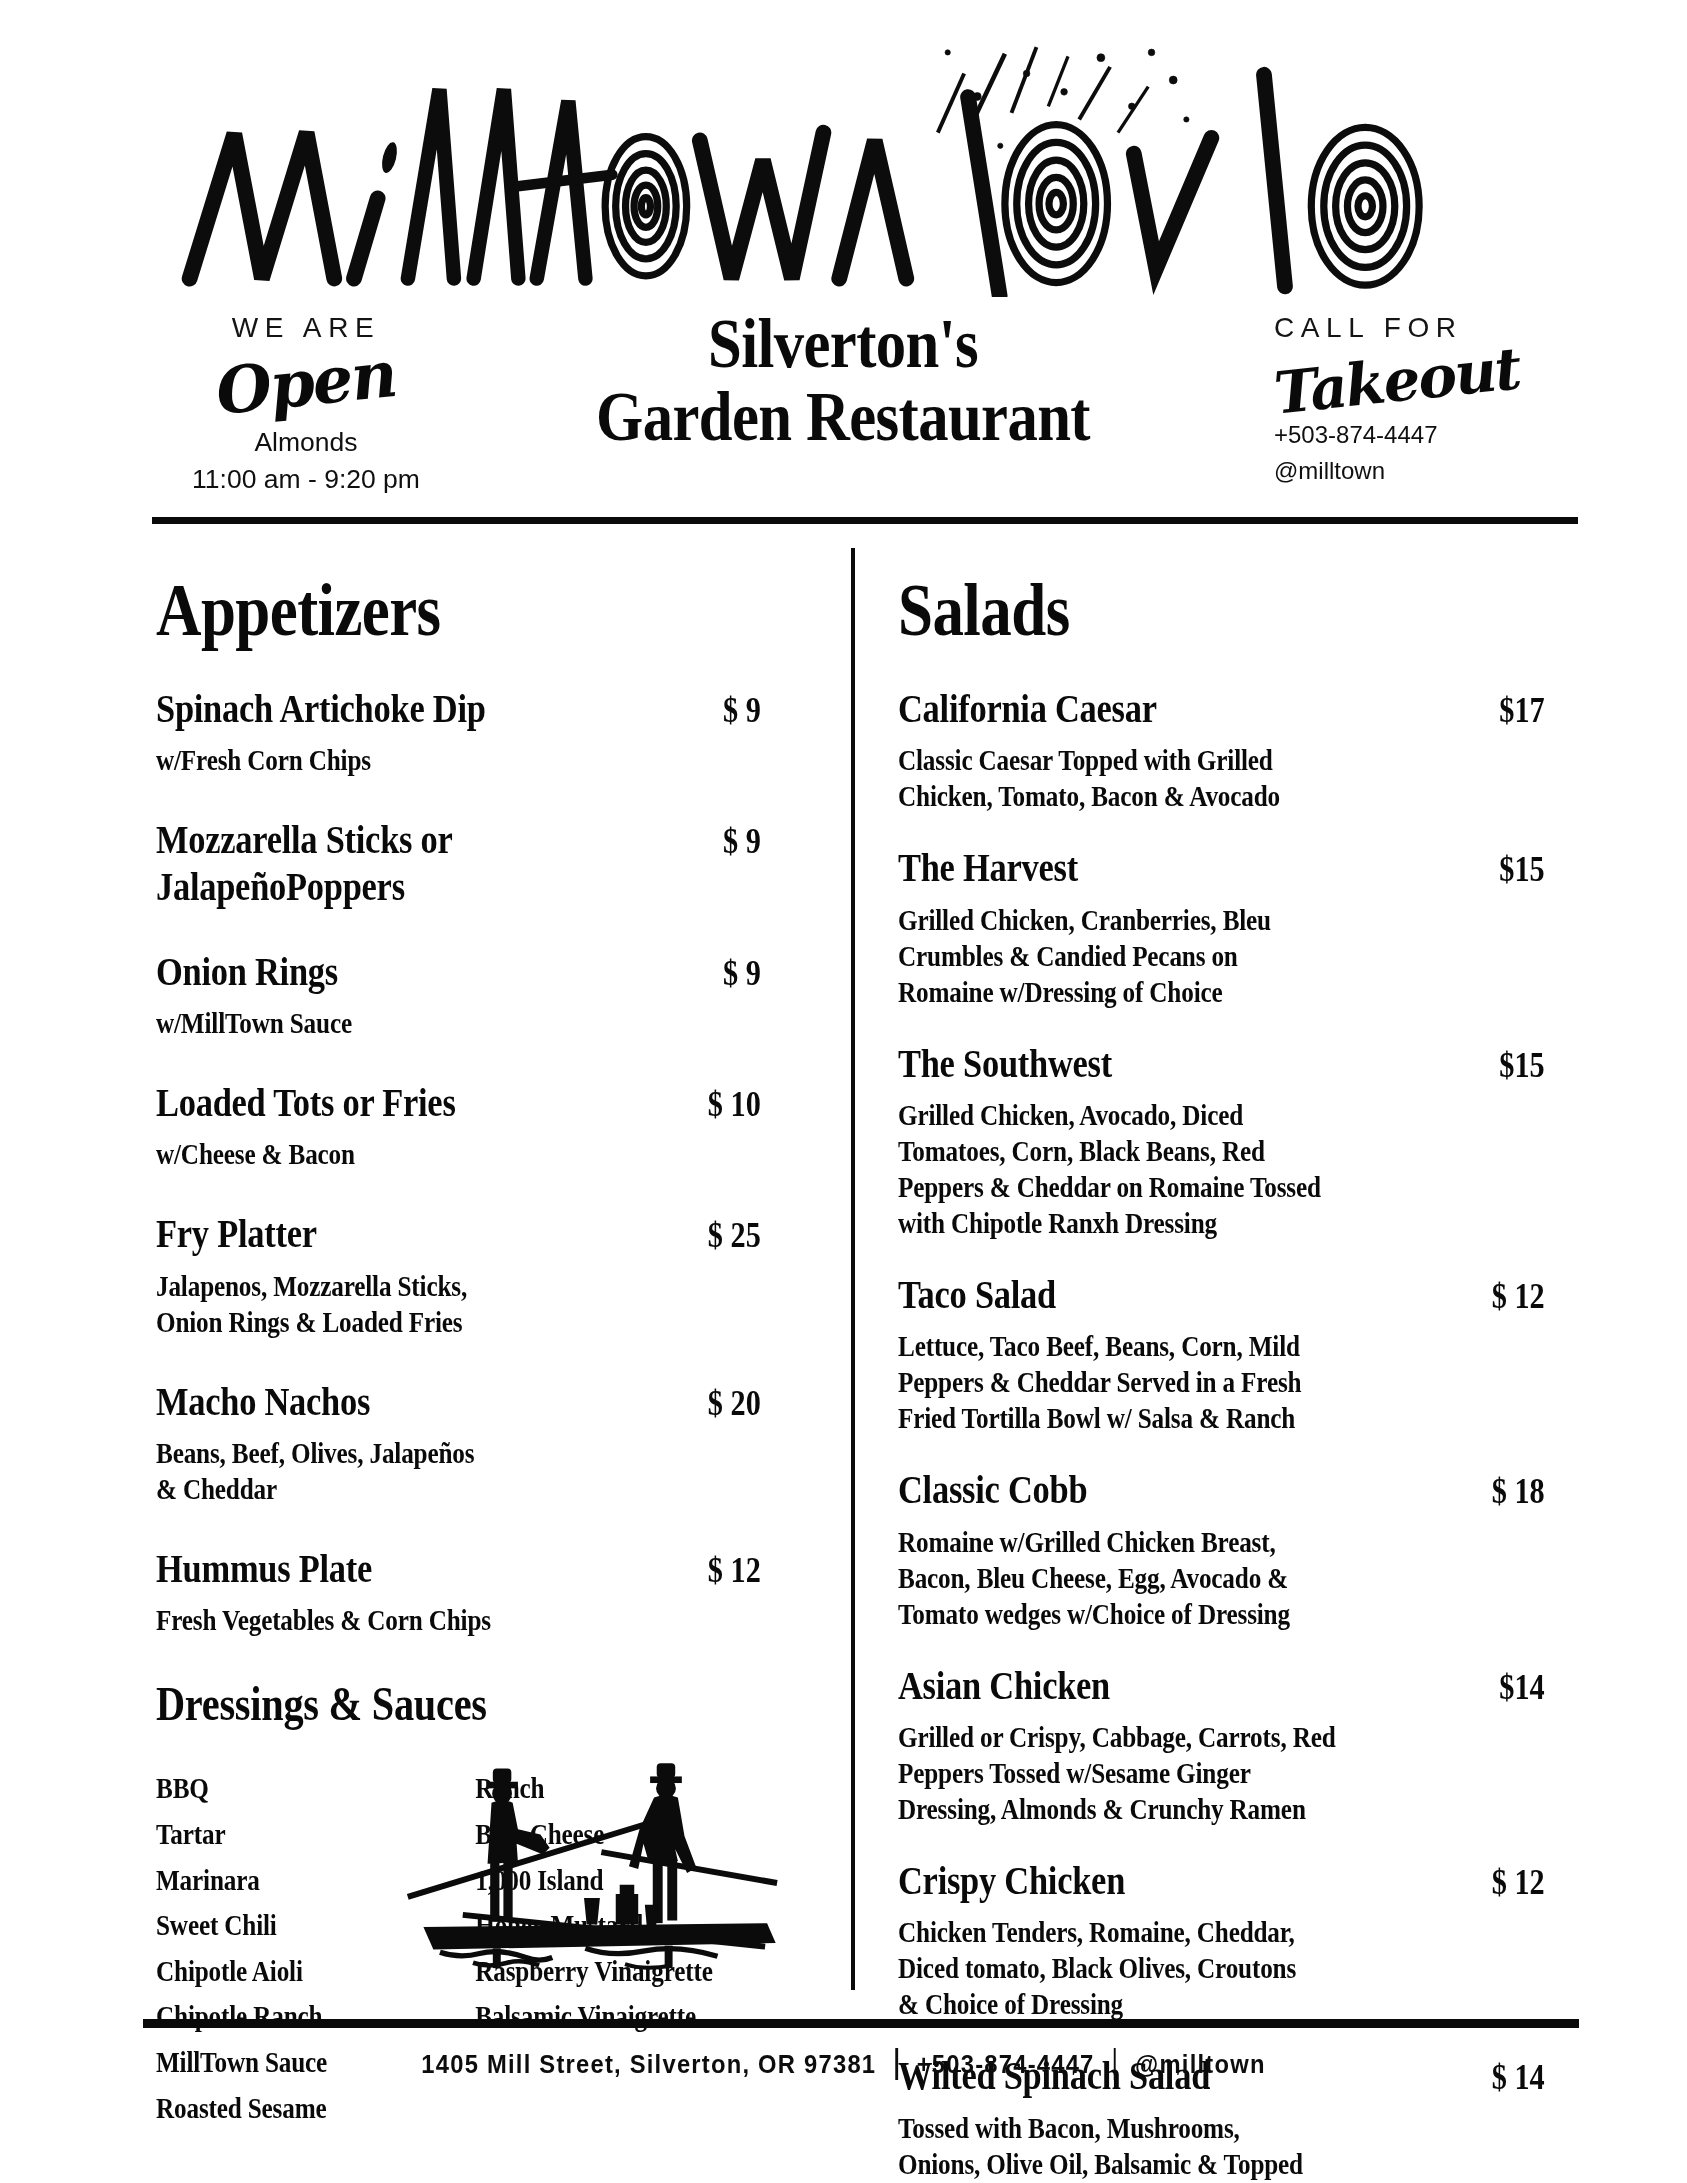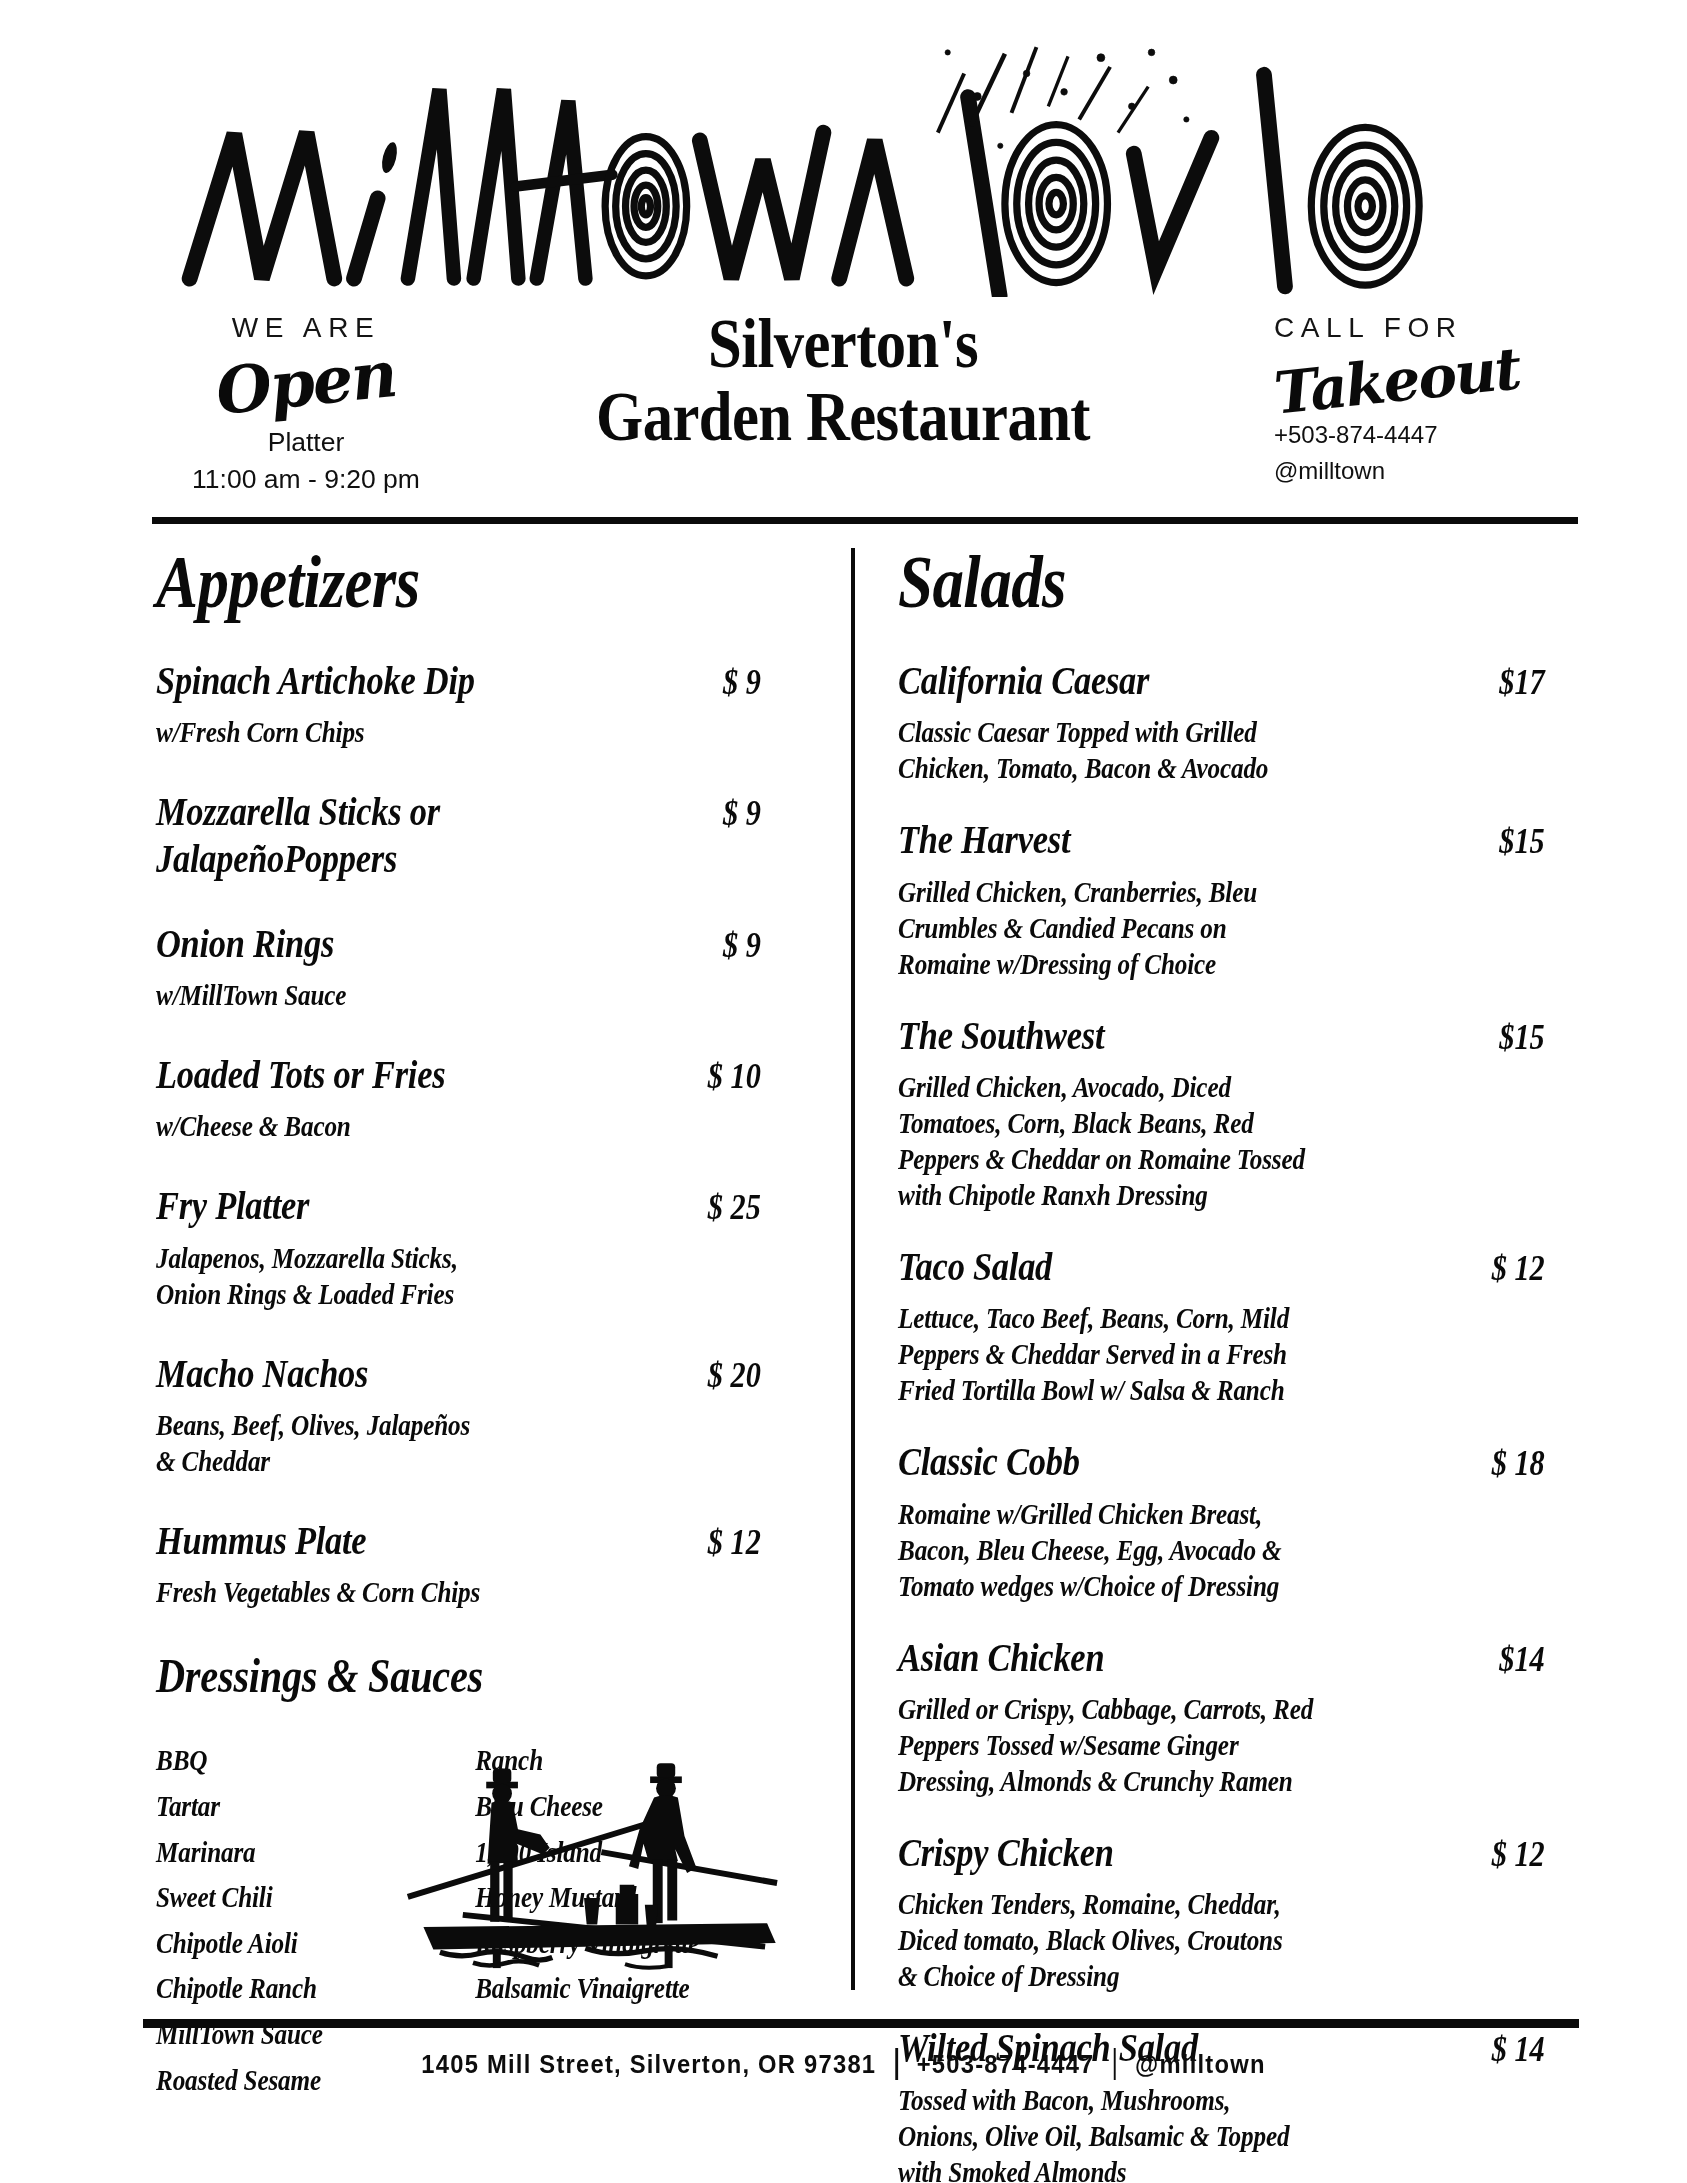--- a/index.html
+++ b/index.html
@@ -36,21 +36,21 @@
     transform:scaleX(0.88); transform-origin:50% 0;
   }
 
   
   .rule { position:absolute; background:#0a0a0a; }
   .rule-top { left:152px; top:517px; width:1426px; height:7.3px; }
   .rule-bottom { left:143px; top:2019px; width:1436px; height:8.6px; }
   .divider-v { left:851px; top:548px; width:4px; height:1442px; }
 
   
-  .col { position:absolute; top:544px;font-style:italic; }
+  .col { position:absolute; top:572px; }
   .col-left { left:156px; width:605px; }
   .col-right { left:898px; width:647px; }
   .squeeze { transform:scaleX(0.84); transform-origin:0 0; width:119%; }
 
   .section-heading {
     font-family:"Liberation Serif","DejaVu Serif",serif; font-weight:700;
     font-size:75px; line-height:1; margin-bottom:38px; letter-spacing:-0.7px;
   }
   .menu-item { margin-bottom:38px; }
   .col-right .menu-item { margin-bottom:30px; }
@@ -166,21 +166,21 @@
           <circle cx="1528" cy="130" r="4"></circle>
         <circle cx="1165" cy="28" r="4"></circle>
           <circle cx="1245" cy="170" r="4"></circle>
       </g>
     </svg>
   </div>
 
   <div class="hours">
     <div class="eyebrow">WE ARE</div>
     <div class="script-word">Open</div>
-    <div class="hours-line">Platter</div>
+    <div class="hours-line">Almonds</div>
     <div class="hours-line">11:00 am - 9:20 pm</div>
   </div>
 
   <div class="page-title">
     <div>Silverton's</div>
     <div>Garden Restaurant</div>
   </div>
 
   <div class="takeout">
     <div class="eyebrow">CALL FOR</div>

